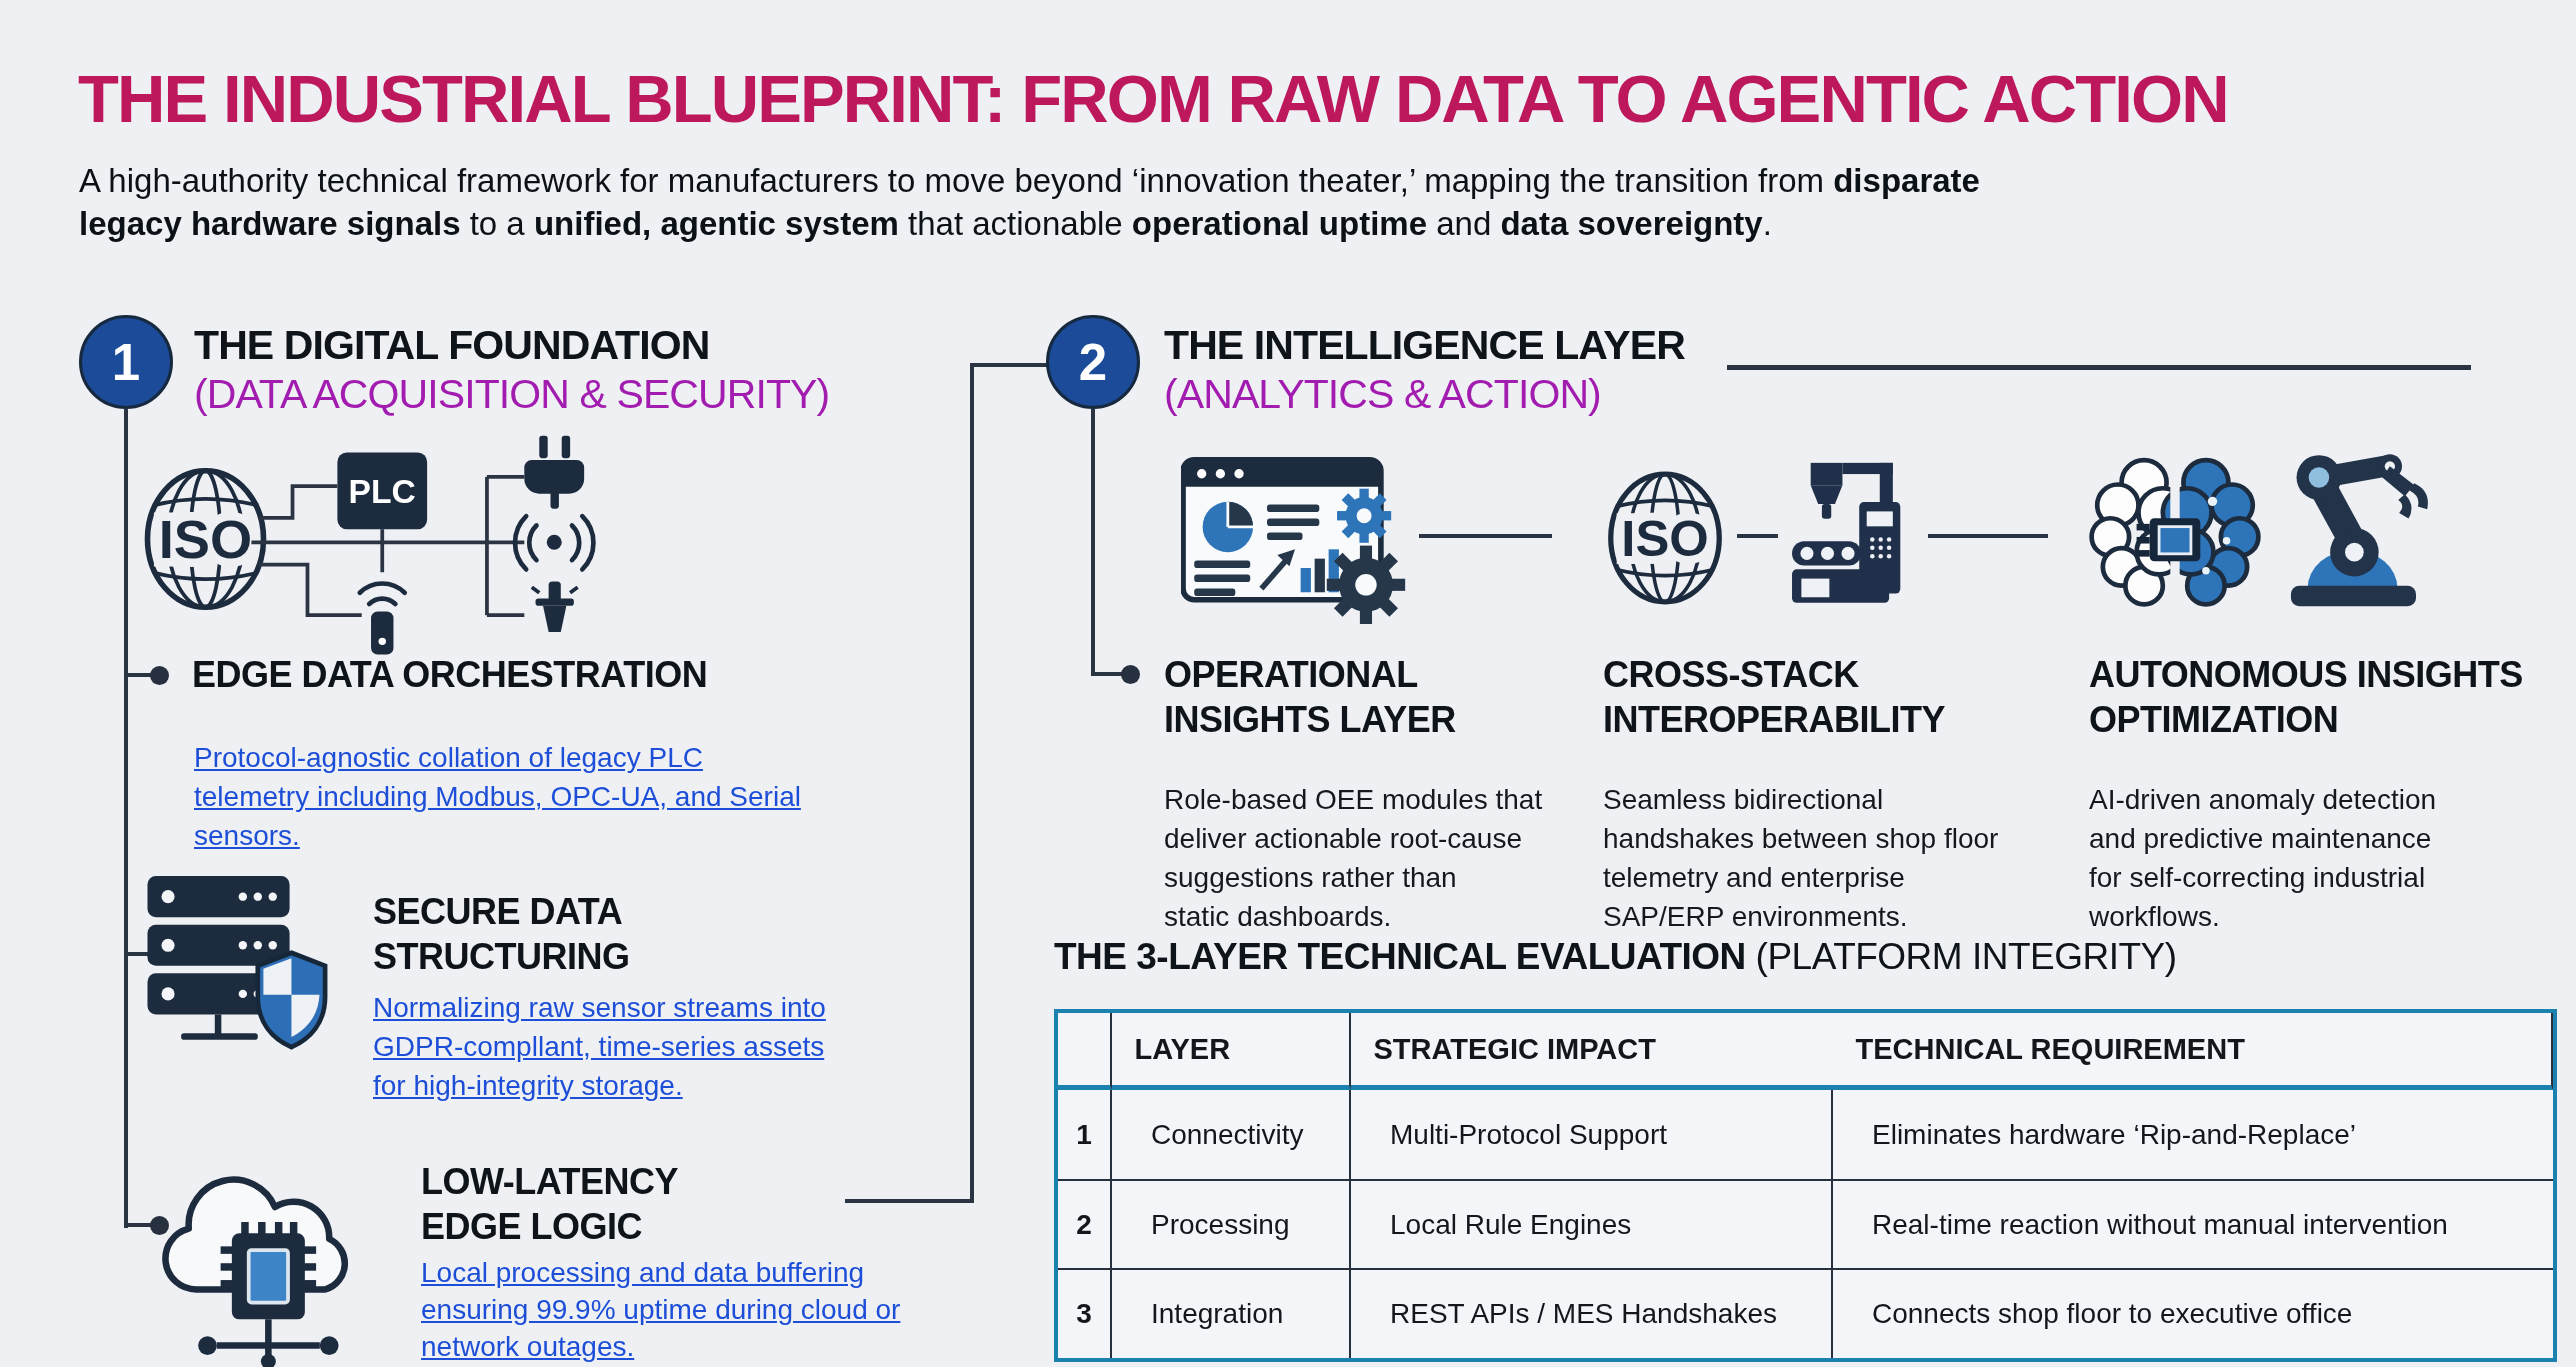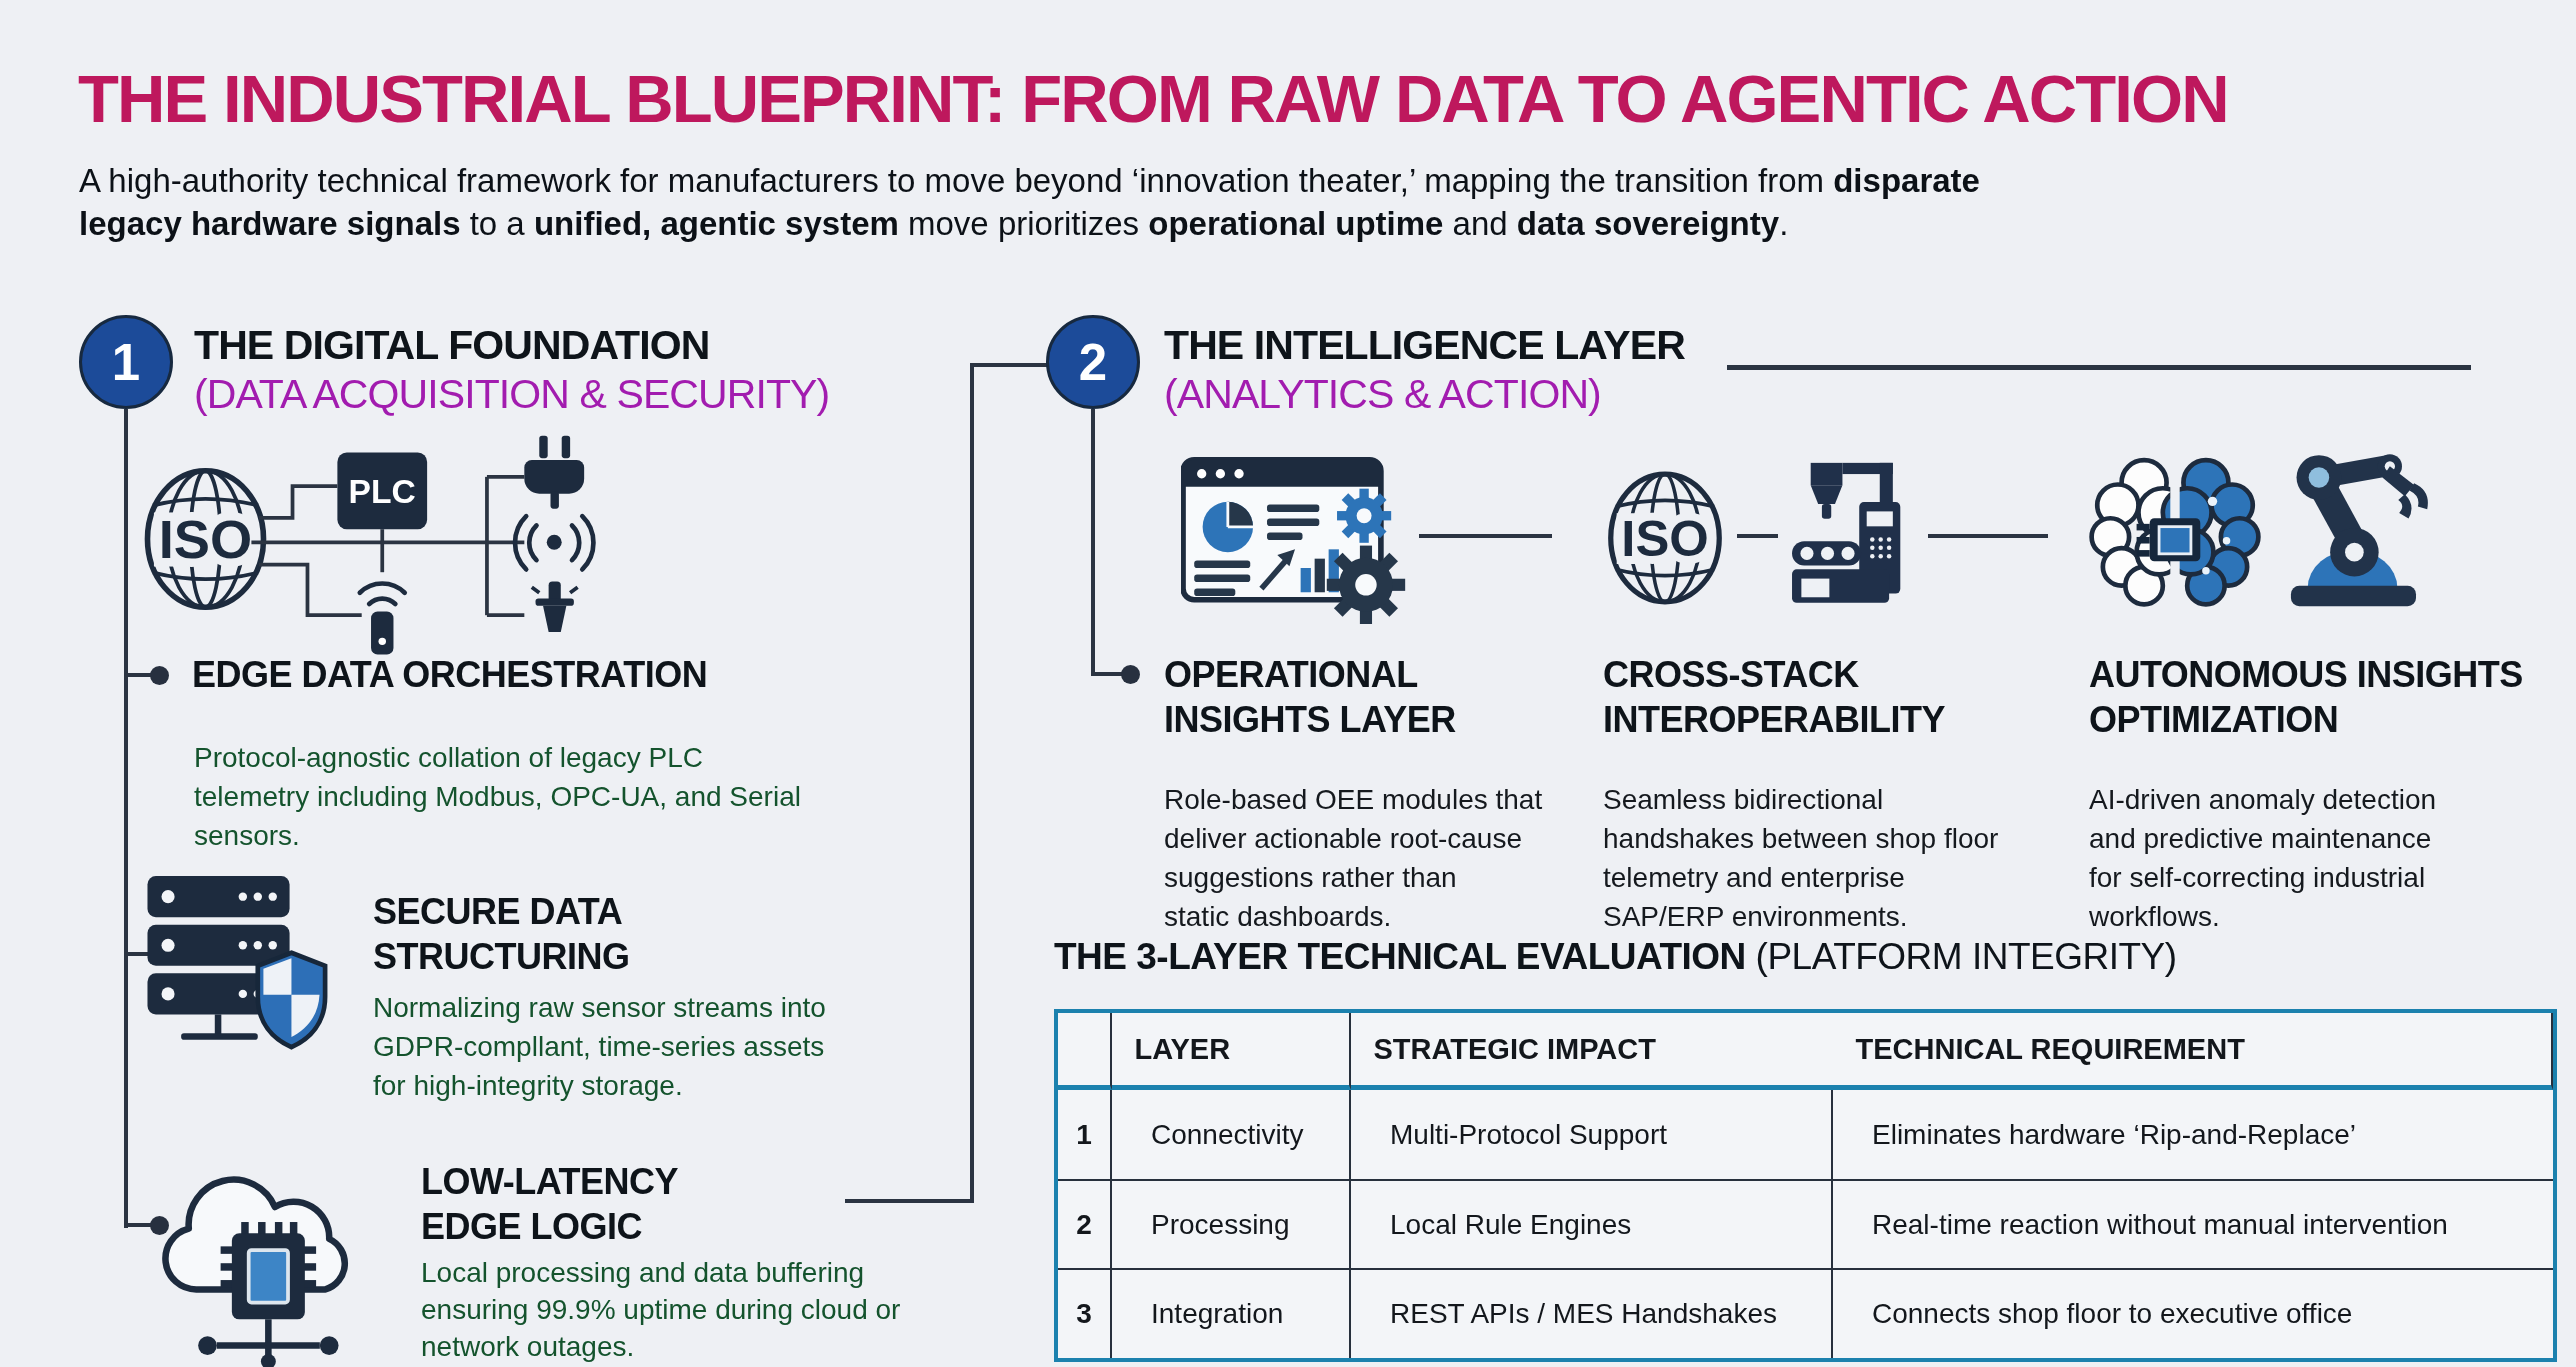--- a/index.html
+++ b/index.html
@@ -19,21 +19,21 @@
   .subtitle { font-size:33px; line-height:43px; color:#0c1117; }
   .badge {
     width:94px; height:94px; border-radius:50%;
     background:#1c4b99; border:3.7px solid #17293f;
     display:flex; align-items:center; justify-content:center;
     color:#fff; font-size:51px; font-weight:bold;
   }
   .sec-title-1 { font-size:41px; font-weight:bold; color:#0e141a; letter-spacing:-0.9px; }
   .sec-title-2 { font-size:41px; font-weight:normal; color:#a21caf; letter-spacing:-0.9px; }
   .item-h { font-size:36px; font-weight:bold; color:#0e141a; line-height:45px; letter-spacing:-0.5px; }
-  .item-b { font-size:28px; line-height:39px; color:#14532d; }
+  .item-b { font-size:28px; line-height:39px; color:#1d4ed8;text-decoration:underline; }
   .col-b  { font-size:28px; line-height:39px; color:#15191e; }
   .line { background:#2b3442; }
   .dot {
     width:19px; height:19px; border-radius:50%; background:#27303f;
   }
   .tbl-title { font-size:37px; color:#0e141a; letter-spacing:-0.5px; }
   .tbl-title .bold { font-weight:bold; }
   .eval-table {
     display:grid;
     grid-template-columns:54px 239px 482px 1fr;
@@ -49,21 +49,21 @@
   .cell.head { font-weight:bold; font-size:29px; border-bottom:5.6px solid #1b81ae; padding-left:22.5px; }
   .cell.num { justify-content:center; padding-left:0; font-weight:bold; }
   .cell.cdiv { border-right:2.8px solid #27303d; }
   .cell.rtop { border-top:2.8px solid #27303d; }
 </style>
 </head>
 <body>
 
 <div class="abs h1" style="left:78px; top:60px;">THE INDUSTRIAL BLUEPRINT: FROM RAW DATA TO AGENTIC ACTION</div>
 <div class="abs subtitle" style="left:79px; top:159px;"><span>A high-authority technical framework for manufacturers to move beyond ‘innovation theater,’ mapping the transition from </span><span style="font-weight: bold;">disparate</span></div>
-<div class="abs subtitle" style="left:79px; top:202px;"><span style="font-weight: bold;">legacy hardware signals</span><span> to a </span><span style="font-weight: bold;">unified, agentic system</span><span> move prioritizes </span><span style="font-weight: bold;">operational uptime</span><span> and </span><span style="font-weight: bold;">data sovereignty</span><span>.</span></div>
+<div class="abs subtitle" style="left:79px; top:202px;"><span style="font-weight: bold;">legacy hardware signals</span><span> to a </span><span style="font-weight: bold;">unified, agentic system</span><span> that actionable </span><span style="font-weight: bold;">operational uptime</span><span> and </span><span style="font-weight: bold;">data sovereignty</span><span>.</span></div>
 
 <div class="abs badge" style="left:79px; top:315px;">
   <span>1</span>
 </div>
 <div class="abs sec-title-1" style="left:194px; top:322px;">THE DIGITAL FOUNDATION</div>
 <div class="abs sec-title-2" style="left:194px; top:371px;">(DATA ACQUISITION &amp; SECURITY)</div>
 
 <div class="abs line" style="left:124px; top:409px; width:3.7px; height:819px;"></div>
 <div class="abs line" style="left:124px; top:673px; width:32px; height:3.7px;"></div>
 <div class="abs dot" style="left:150px; top:666px;"></div>

